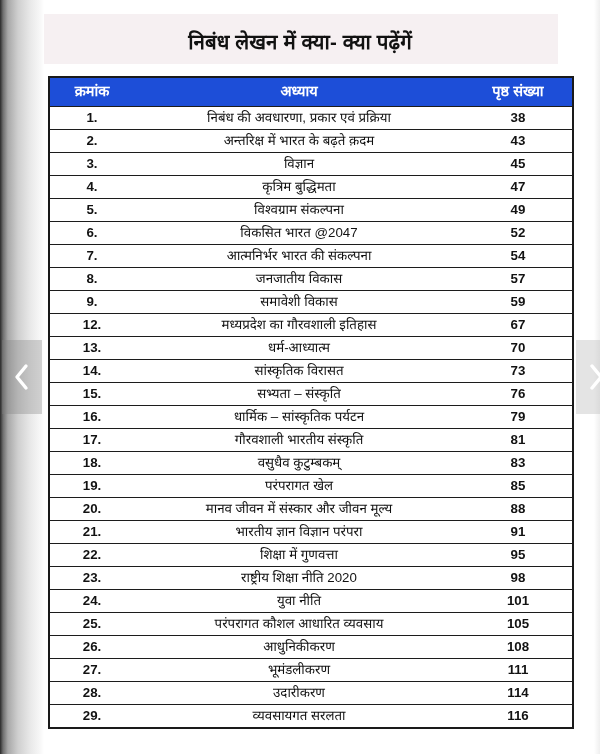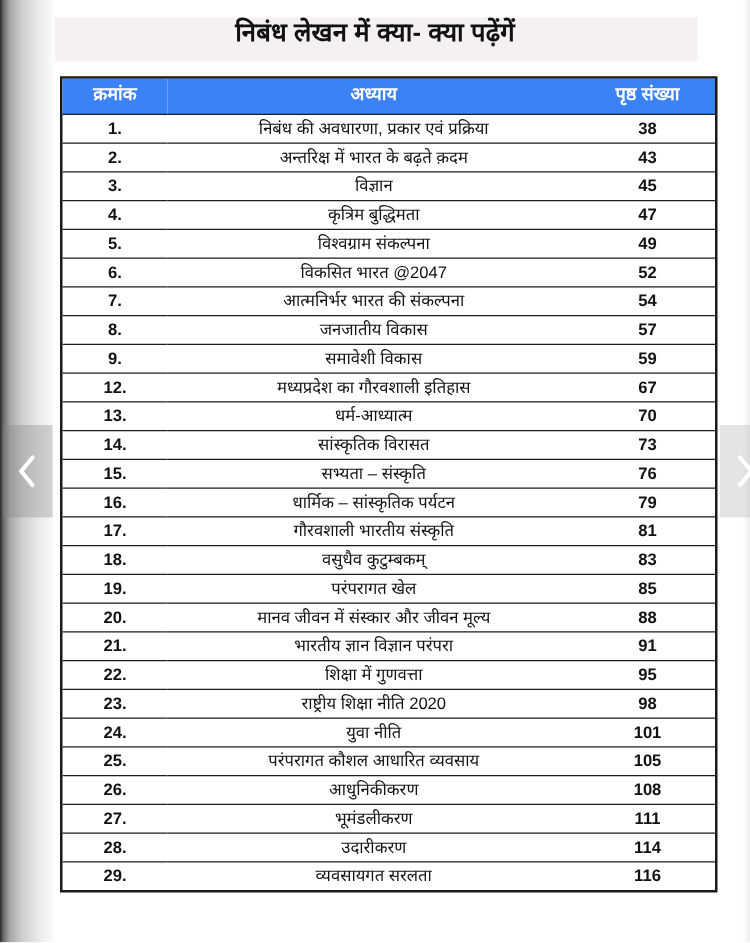--- a/index.html
+++ b/index.html
@@ -43,21 +43,21 @@
     top: 0; left: 0;
     width: 600px; height: 754px;
     padding: 0;
     background: #ffffff;
   }
 
   .title-banner {
     margin: 14px 42px 0 42px;
     background: #f6f0f2;
     text-align: center;
-    padding: 0 0 9px 0;
+    padding: 15px 0 9px 0;
   }
   .title-banner .title-text {
     font-family: "Liberation Sans", "DejaVu Sans", sans-serif;
     font-size: 20.5px;
     font-weight: 700;
     color: #111111;
     letter-spacing: 0.1px;
     line-height: 1.25;
     white-space: nowrap;
   }
@@ -68,21 +68,21 @@
     background: #ffffff;
   }
 
   table.toc {
     width: 100%;
     border-collapse: collapse;
     table-layout: fixed;
   }
 
   table.toc thead th {
-    background: #3b82f6;
+    background: #1d4ed8;
     color: #ffffff;
     font-size: 14.5px;
     font-weight: 600;
     padding: 5px 0 6px 0;
     border: 0;
     line-height: 1.2;
   }
   th.col-sno   { width: 84px;  text-align: center; }
   th.col-chap  { width: auto;  text-align: center; }
   th.col-page  { width: 108px; text-align: center; padding-right: 4px; }

